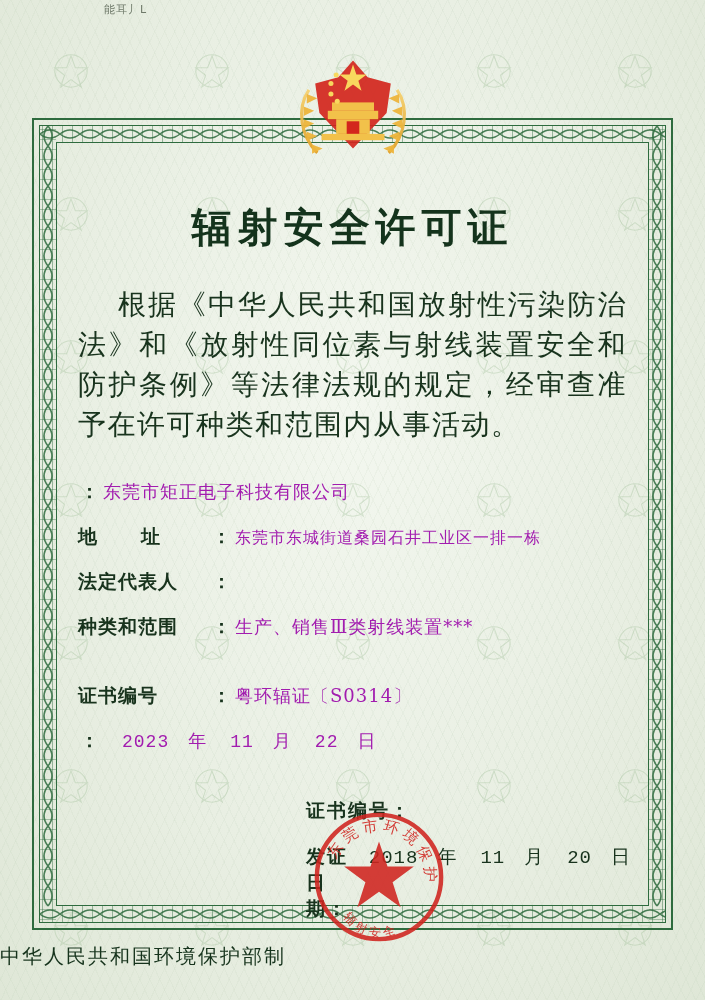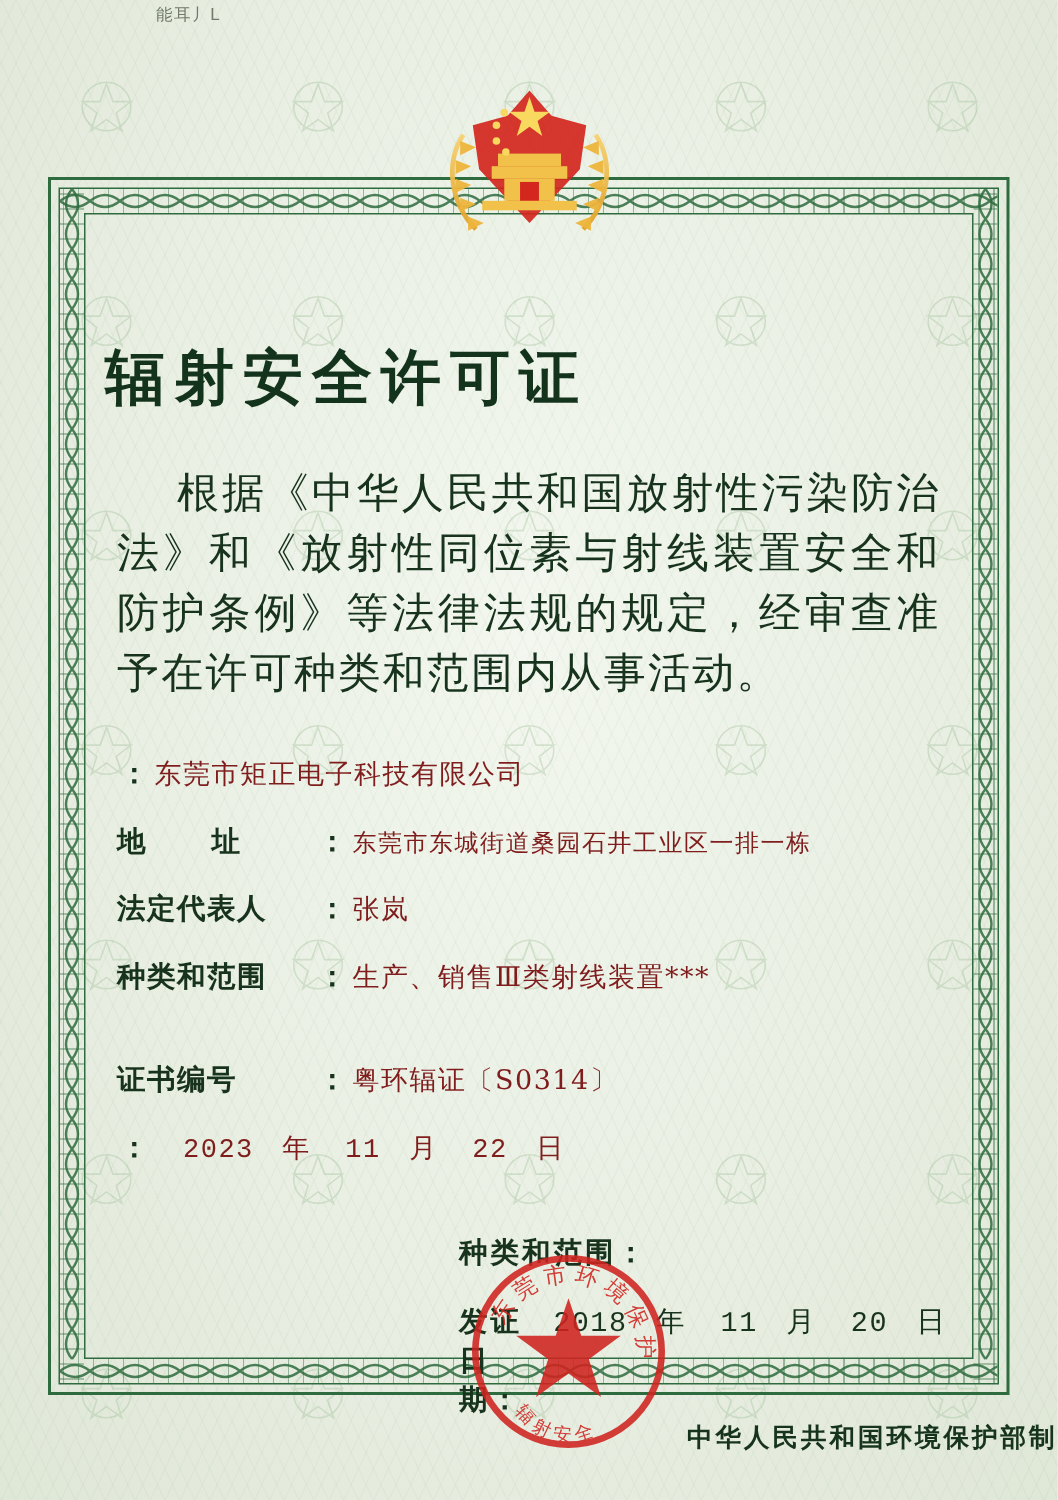--- a/index.html
+++ b/index.html
@@ -153,26 +153,25 @@
   .content {
     position: absolute;
     left: 70px;
     right: 70px;
     top: 200px;
     bottom: 100px;
     z-index: 3;
   }
 
   .cert-title {
-    text-align: left;
+    text-align: center;
     font-size: 40px;
     font-weight: bold;
     letter-spacing: 6px;
     color: #14331c;
-    margin-top: 24px;
     margin-bottom: 30px;
     font-family: "DejaVu Serif", "Liberation Serif", serif;
   }
 
   .preamble {
     font-size: 28px;
     line-height: 40px;
     color: #18331d;
     text-align: justify;
     letter-spacing: 1.5px;
@@ -201,21 +200,21 @@
   }
   .field-label.wide { letter-spacing: 1px; }
   .field-colon {
     margin: 0 4px 0 2px;
     font-weight: bold;
   }
   .field-value {
     flex: 1;
     font-size: 18px;
     letter-spacing: 1px;
-    color: #7f1d1d;
+    color: #a21caf;
   }
   .field-value.small { font-size: 16px; }
 
   .gap-block { height: 24px; }
 
   .issue-block {
     margin-top: 44px;
     padding-left: 236px;
     position: relative;
   }
@@ -244,25 +243,25 @@
     height: 142px;
     z-index: 6;
     opacity: .88;
     pointer-events: none;
   }
 
   .footer {
     position: absolute;
     left: 0; right: 0;
     bottom: 30px;
-    text-align: right;
-    font-size: 17px;
+    text-align: left;
+    font-size: 20px;
     letter-spacing: 2px;
     color: #16331c;
-    font-weight: bold;
+    font-weight: normal;
     z-index: 3;
   }
 </style>
 </head>
 <body>
 
 <div class="paper"></div>
 
 <div class="watermarks">
   <div class="wm">
@@ -648,21 +647,20 @@
 
     <div class="field-row">
       <span class="field-label">地　　址</span>
       <span class="field-colon">：</span>
       <span class="field-value small">东莞市东城街道桑园石井工业区一排一栋</span>
     </div>
 
     <div class="field-row">
       <span class="field-label wide">法定代表人</span>
       <span class="field-colon">：</span>
-      <span class="field-value">张岚</span>
     </div>
 
     <div class="field-row">
       <span class="field-label wide">种类和范围</span>
       <span class="field-colon">：</span>
       <span class="field-value">生产、销售Ⅲ类射线装置***</span>
     </div>
 
     <div class="gap-block"></div>
 
@@ -693,21 +691,21 @@
         <text font-family="'DejaVu Serif', serif" font-size="17" fill="#d0241f" letter-spacing="5">
           <textPath href="#sealArcTop" startOffset="12%">东莞市环境保护局</textPath>
         </text>
         <text font-family="'DejaVu Serif', serif" font-size="14" fill="#d0241f" letter-spacing="4">
           <textPath href="#sealArcBottom" startOffset="22%">辐射安全</textPath>
         </text>
       </svg>
     </div>
 
     <div class="issue-line">
-      <span class="issue-label">种类和范围：</span>
+      <span class="issue-label">证书编号：</span>
       <span class="field-value"></span>
     </div>
 
     <div class="issue-line">
       <span class="issue-label">发证日期：</span>
       <span class="date-num">2018</span>
         <span class="date-unit">年</span>
         <span class="date-num">11</span>
         <span class="date-unit">月</span>
         <span class="date-num">20</span>

